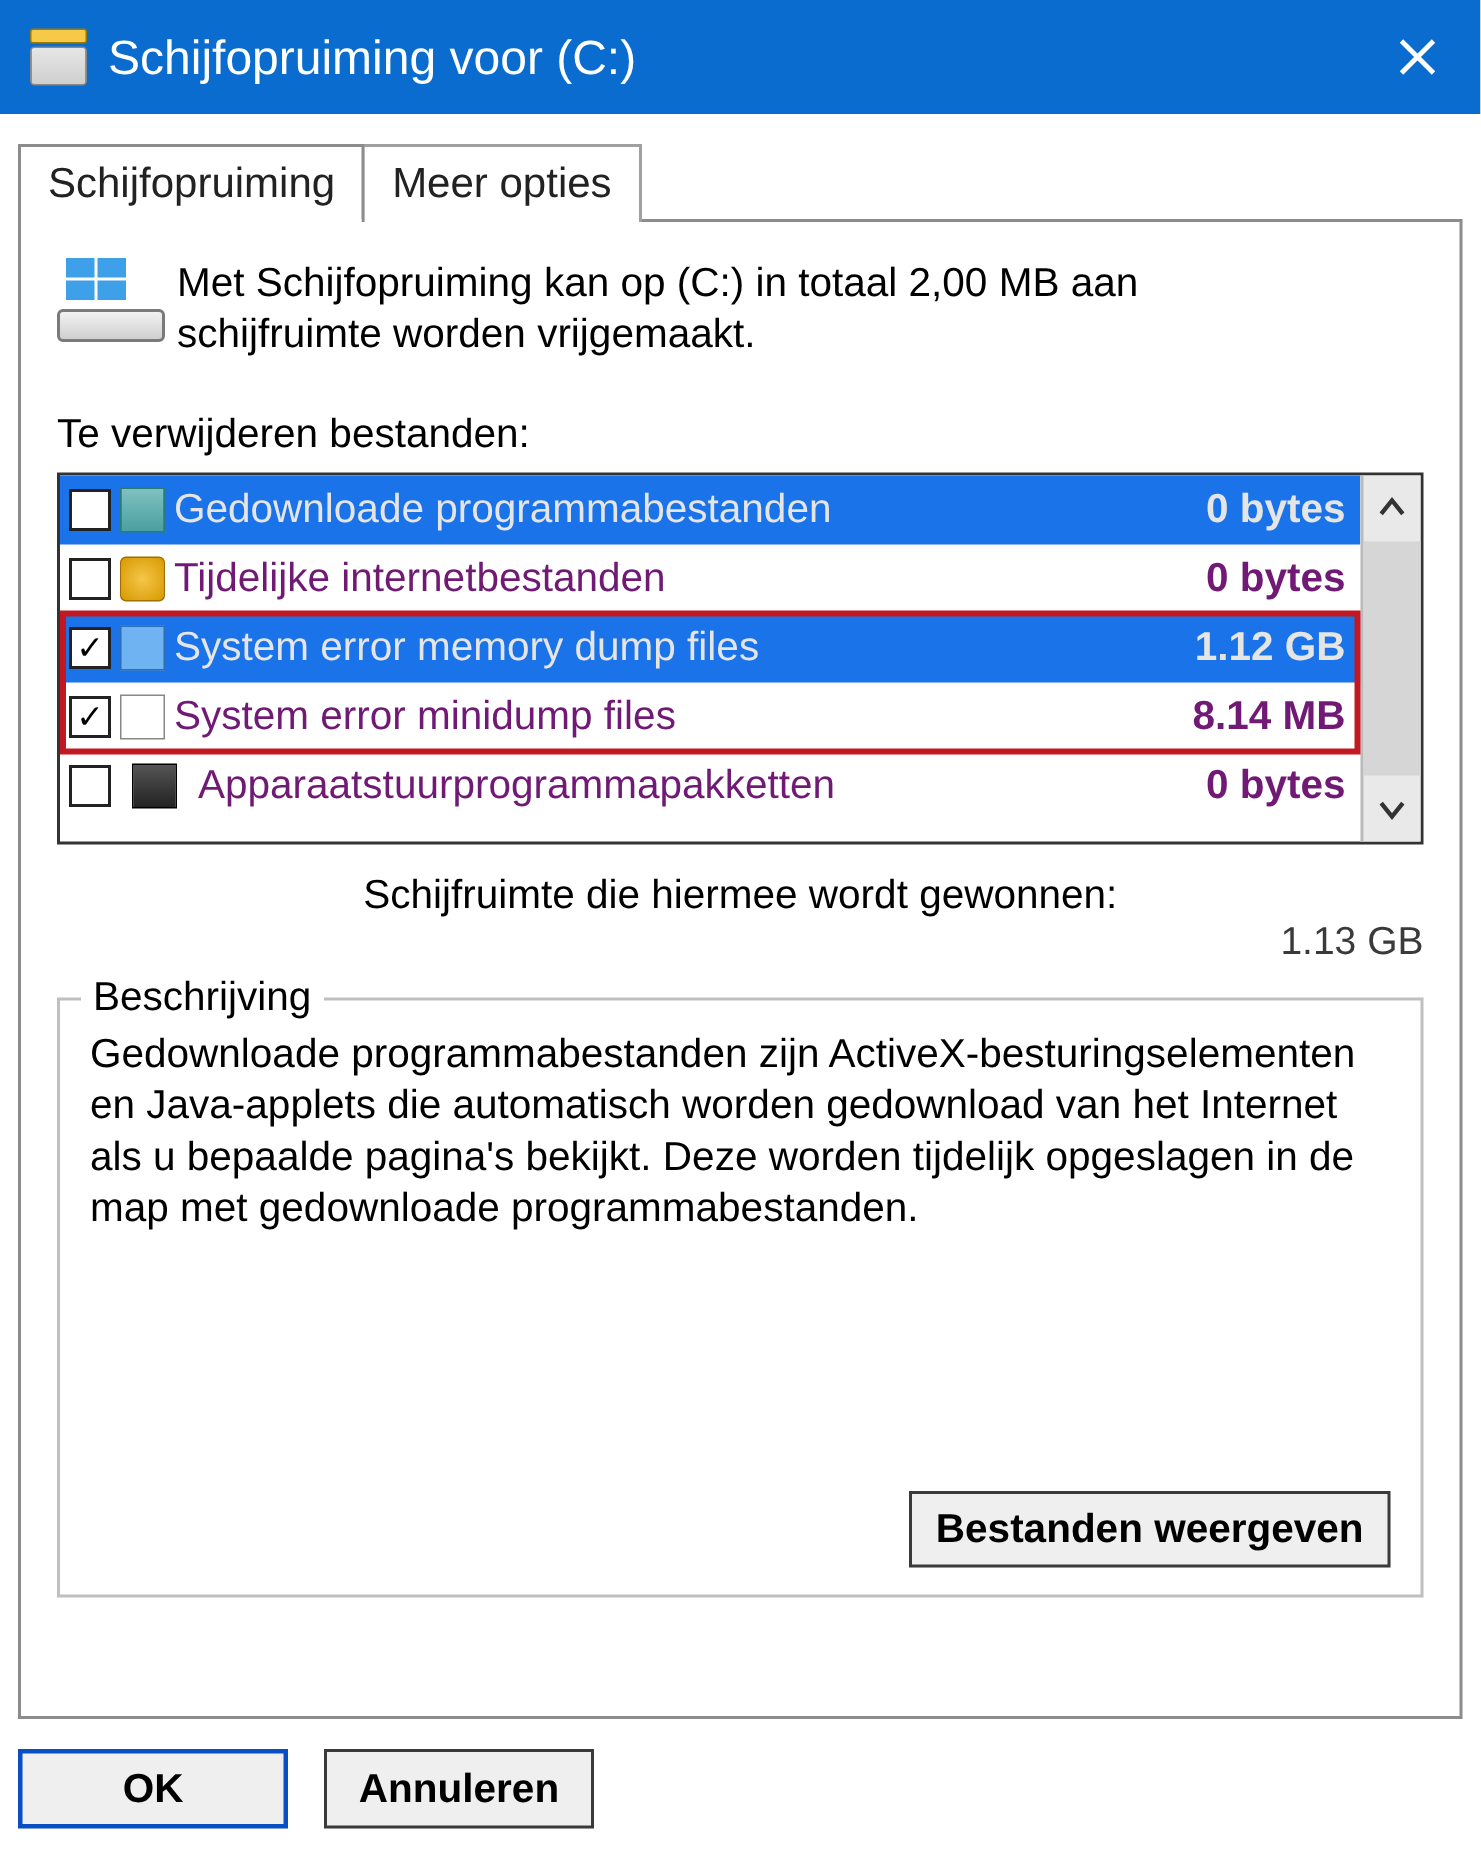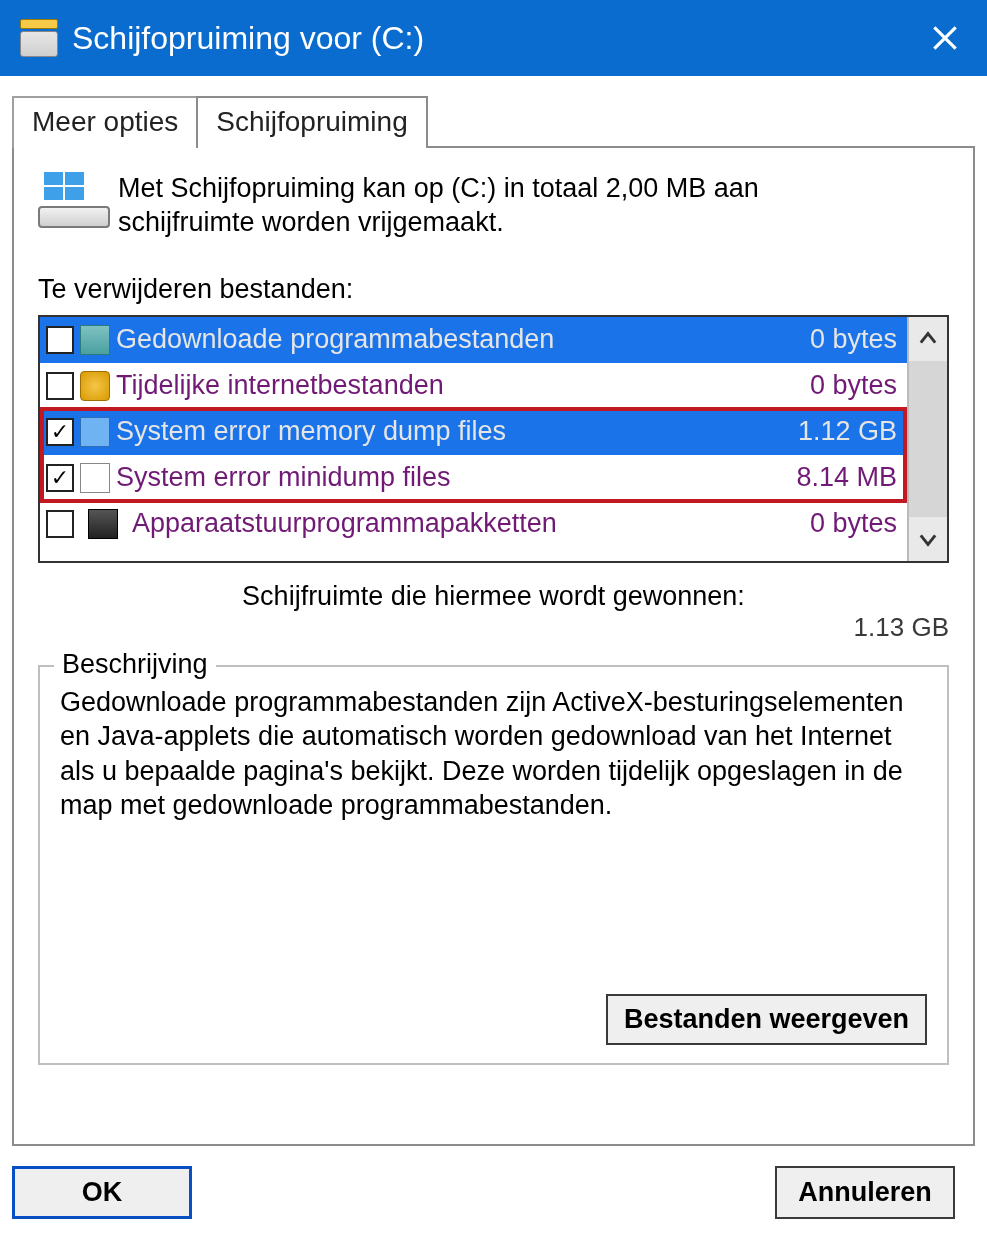--- a/index.html
+++ b/index.html
@@ -152,21 +152,21 @@
   }
   .row .cb.checked::before {
     content:"✓";
     font-size:22px; color:#000; line-height:1;
   }
   .row .ic {
     width:30px; height:30px;
     flex-shrink:0;
   }
   .row .name { flex:1; white-space:nowrap; overflow:hidden; text-overflow:ellipsis; }
-  .row .size { margin-left:auto; padding-right:4px; }
+  .row .size { margin-left:auto; padding-right:4px;font-weight:bold; }
   .red-box {
     position:absolute;
     border:4px solid #c21822;
     pointer-events:none;
   }
   .scrollbar {
     width:40px;
     background:#e9e9e9;
     border-left:2px solid #bbb;
     display:flex; flex-direction:column;
@@ -214,22 +214,22 @@
     border:2px solid #3a3a3a;
     background:#efefef;
     font-size:27px;
     padding:8px 16px;
     cursor:pointer;
     color:#000;
     font-weight:bold;
   }
   .footer {
     display:flex;
-    justify-content:space-between;
-    gap:12px;
+    justify-content:flex-start;
+    gap:24px;
     padding:20px 20px 0 0;
   }
   .footer .btn {
     min-width:180px;
     text-align:center;
     font-weight:600;
   }
   .footer .btn.primary {
     border:3px solid #0a4ec4;
   }
@@ -251,22 +251,22 @@
   <span>Schijfopruiming voor  (C:)</span>
   <div class="close-x">
     <svg viewBox="0 0 24 24">
         <path d="M4 4 L20 20 M20 4 L4 20" stroke="#fff" stroke-width="2.4" fill="none"></path>
       </svg>
   </div>
 </div>
 
 <div class="client">
   <div class="tabstrip">
+    <div class="tab active">Schijfopruiming</div>
     <div class="tab">Meer opties</div>
-    <div class="tab active">Schijfopruiming</div>
   </div>
 
   <div class="panel">
 
     <div class="intro">
       <div class="drive-icon">
         <div class="win">
             <div></div>
             <div></div>
             <div></div>

